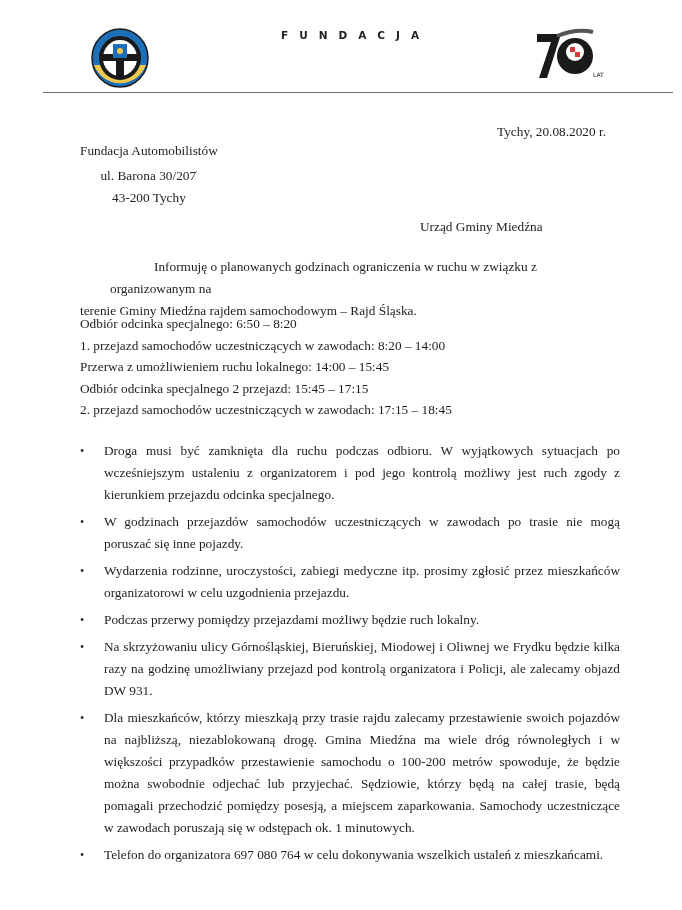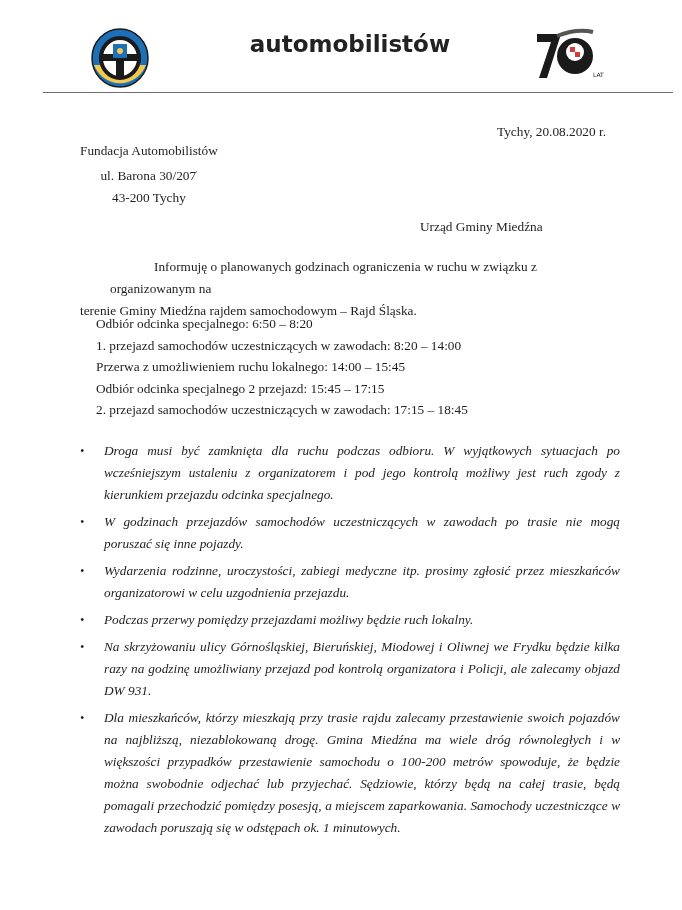--- a/index.html
+++ b/index.html
@@ -14,43 +14,43 @@
   .fund-small { font-size: 10.5px; letter-spacing: 11px; color: #222; margin-left: 11px; margin-top: 4px; font-weight: bold; }
   .fund-big { font-size: 23px; font-weight: bold; color: #222; margin-top: 6px; letter-spacing: 0px; }
   .logo-right { left: 533px; top: 26px; width: 80px; height: 60px; }
   .lat { position: absolute; left: 60px; top: 45px; font-size: 6px; font-family: "DejaVu Sans", sans-serif; color: #222; }
   .txt { font-size: 13.3px; line-height: 22px; white-space: nowrap; }
   .date { right: 76px; top: 121px; }
   .sender { left: 80px; top: 140px; text-align: center; }
   .recipient { left: 420px; top: 216px; }
   .intro { left: 80px; top: 256px; width: 530px; white-space: normal; line-height: 22px; text-align: left; }
   .intro .l1 { text-indent: 44px; display: block; margin-left: 30px; }
-  .schedule { left: 80px; top: 313px; line-height: 21.5px; margin-left: 16px; }
+  .schedule { left: 80px; top: 313px; line-height: 21.5px; }
   .bullets { left: 104px; top: 440px; width: 516px; margin: 0; padding: 0; list-style: none; }
-  .bullets li { position: relative; font-size: 13.3px; line-height: 22px; text-align: justify; margin-bottom: 5px; font-style: italic; }
+  .bullets li { position: relative; font-size: 13.3px; line-height: 22px; text-align: justify; margin-bottom: 5px; }
   .bullets li::before { content: "\2022"; position: absolute; left: -24px; top: 0; font-size: 12px; }
   .sup-mark { font-size: 7px; vertical-align: super; }
 </style>
 </head>
 <body>
 
 <div class="abs logo-left">
   <svg width="60" height="62" viewBox="0 0 60 62">
     <ellipse cx="30" cy="31" rx="28" ry="29" fill="#1d6fb8" stroke="#1a1a1a" stroke-width="1.5"></ellipse>
     <path d="M4 38 A28 29 0 0 0 56 38 L46 38 A18 18 0 0 1 14 38 Z" fill="#f2c94c"></path>
     <ellipse cx="30" cy="31" rx="19" ry="20" fill="#ffffff" stroke="#1a1a1a" stroke-width="4"></ellipse>
     <rect x="9" y="27" width="42" height="7" fill="#1a1a1a"></rect>
     <rect x="26" y="33" width="8" height="18" fill="#1a1a1a"></rect>
     <rect x="23" y="17" width="14" height="14" fill="#1d6fb8"></rect>
     <circle cx="30" cy="24" r="3" fill="#f2c94c"></circle>
   </svg>
 </div>
 
 <div class="abs logo-center">
-  <div class="fund-big">automobilistów</div>
+  <div class="fund-small">FUNDACJA</div>
 </div>
 
 <div class="abs logo-right">
   <svg width="80" height="60" viewBox="0 0 80 60">
     <polygon points="4,8 28,8 14,52 6,52 18,16 4,16" fill="#1a1a1a"></polygon>
     <circle cx="42" cy="30" r="18" fill="#1a1a1a"></circle>
     <circle cx="42" cy="26" r="9" fill="#ffffff"></circle>
     <rect x="37" y="21" width="5" height="5" fill="#d43a3a"></rect>
     <rect x="42" y="26" width="5" height="5" fill="#d43a3a"></rect>
     <path d="M24 10 Q44 2 60 6" stroke="#555" stroke-width="4" fill="none"></path>
@@ -83,13 +83,14 @@
   <div>2. przejazd samochodów uczestniczących w zawodach: 17:15 – 18:45</div>
 </div>
 
 <ul class="abs bullets">
   <li>Droga musi być zamknięta dla ruchu podczas odbioru. W wyjątkowych sytuacjach po wcześniejszym ustaleniu z organizatorem i pod jego kontrolą możliwy jest ruch zgody z kierunkiem przejazdu odcinka specjalnego.</li>
   <li>W godzinach przejazdów samochodów uczestniczących w zawodach po trasie nie mogą poruszać się inne pojazdy.</li>
   <li>Wydarzenia rodzinne, uroczystości, zabiegi medyczne itp. prosimy zgłosić przez mieszkańców organizatorowi w celu uzgodnienia przejazdu.</li>
   <li>Podczas przerwy pomiędzy przejazdami możliwy będzie ruch lokalny.</li>
   <li>Na skrzyżowaniu ulicy Górnośląskiej, Bieruńskiej, Miodowej i Oliwnej we Frydku będzie kilka razy na godzinę umożliwiany przejazd pod kontrolą organizatora i Policji, ale zalecamy objazd DW 931.</li>
   <li>Dla mieszkańców, którzy mieszkają przy trasie rajdu zalecamy przestawienie swoich pojazdów na najbliższą, niezablokowaną drogę. Gmina Miedźna ma wiele dróg równoległych i w większości przypadków przestawienie samochodu o 100-200 metrów spowoduje, że będzie można swobodnie odjechać lub przyjechać. Sędziowie, którzy będą na całej trasie, będą pomagali przechodzić pomiędzy posesją, a miejscem zaparkowania. Samochody uczestniczące w zawodach poruszają się w odstępach ok. 1 minutowych.</li>
+  <li>Telefon do organizatora 697 080 764 w celu dokonywania wszelkich ustaleń z mieszkańcami.</li>
 </ul>
 
 </body></html>

